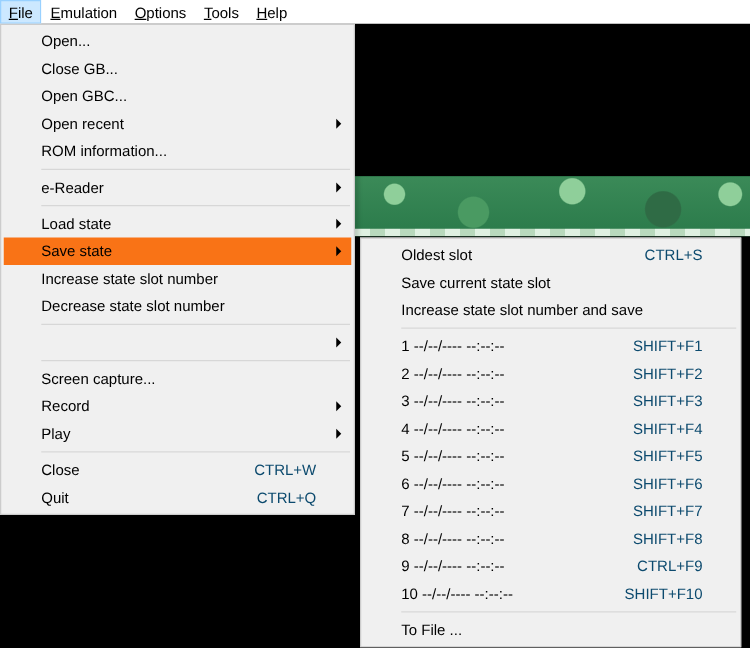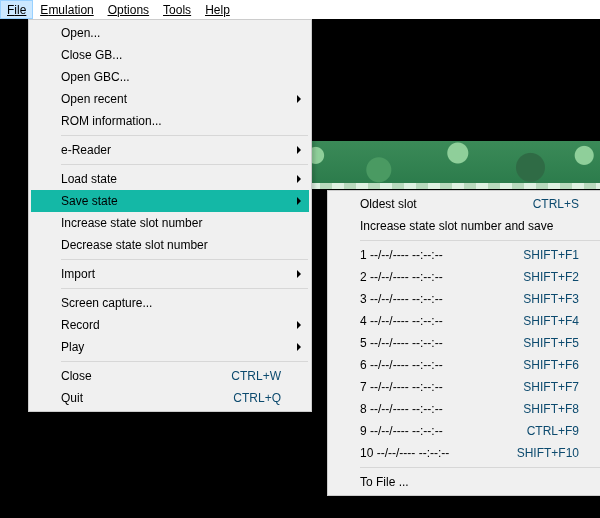--- a/index.html
+++ b/index.html
@@ -12,61 +12,59 @@
     overflow: hidden;
     position: relative;
   }
   .menubar {
     position: absolute; top: 0; left: 0; right: 0;
     height: 19px;
     background: #fff;
     display: flex;
     align-items: stretch;
     z-index: 3;
-    text-decoration: underline;
   }
   .menubar-item {
     padding: 0 7px;
     display: flex; align-items: center;
     color: #000;
     cursor: default;
   }
   .menubar-item.active {
     background: #cce8ff;
     box-shadow: inset 0 0 0 1px #99d1ff;
   }
   .under { text-decoration: underline; }
   .dropdown {
     position: absolute;
     background: #f0f0f0;
     border: 1px solid #cccccc;
     padding: 2px;
     box-shadow: 3px 3px 3px rgba(0,0,0,0.15);
     z-index: 4;
-    margin-left: 28px;
   }
   .dd-file {
     top: 19px; left: 0;
     width: 284px;
   }
   .dd-save {
-    top: 190px; left: 299px;
-    width: 283px;
+    top: 190px; left: 288px;
+    width: 305px;
   }
   .mi {
     display: flex;
     align-items: center;
     height: 22px;
     padding: 0 28px 0 30px;
     color: #000;
     position: relative;
     cursor: default;
   }
   .mi.hl {
-    background: #14b8a6;
+    background: #f97316;
   }
   .mi .lbl { flex: 1; white-space: nowrap; }
   .mi .sc { color: #0c4a6e; white-space: nowrap; }
   .mi .arrow {
     position: absolute;
     right: 8px; top: 50%;
     transform: translateY(-50%);
     width: 0; height: 0;
     border-top: 4px solid transparent;
     border-bottom: 4px solid transparent;
@@ -159,21 +157,20 @@
       <span class="arrow"></span>
     </div>
   <div class="mi">
       <span class="lbl">Increase state slot number</span>
     </div>
   <div class="mi">
       <span class="lbl">Decrease state slot number</span>
     </div>
   <div class="sep"></div>
   <div class="mi">
-      <span class="lbl">Import</span>
       <span class="arrow"></span>
     </div>
   <div class="sep"></div>
   <div class="mi">
       <span class="lbl">Screen capture...</span>
     </div>
   <div class="mi">
       <span class="lbl">Record</span>
       <span class="arrow"></span>
     </div>
@@ -191,20 +188,23 @@
       <span class="sc">CTRL+Q</span>
     </div>
 </div>
 
 <div class="dropdown dd-save">
   <div class="mi">
       <span class="lbl">Oldest slot</span>
       <span class="sc">CTRL+S</span>
     </div>
   <div class="mi">
+      <span class="lbl">Save current state slot</span>
+    </div>
+  <div class="mi">
       <span class="lbl">Increase state slot number and save</span>
     </div>
   <div class="sep"></div>
   <div id="slot-container">
       <div class="mi">
         <span class="lbl">1 --/--/---- --:--:--</span>
         <span class="sc">SHIFT+F1</span>
       </div>
       <div class="mi">
         <span class="lbl">2 --/--/---- --:--:--</span>

